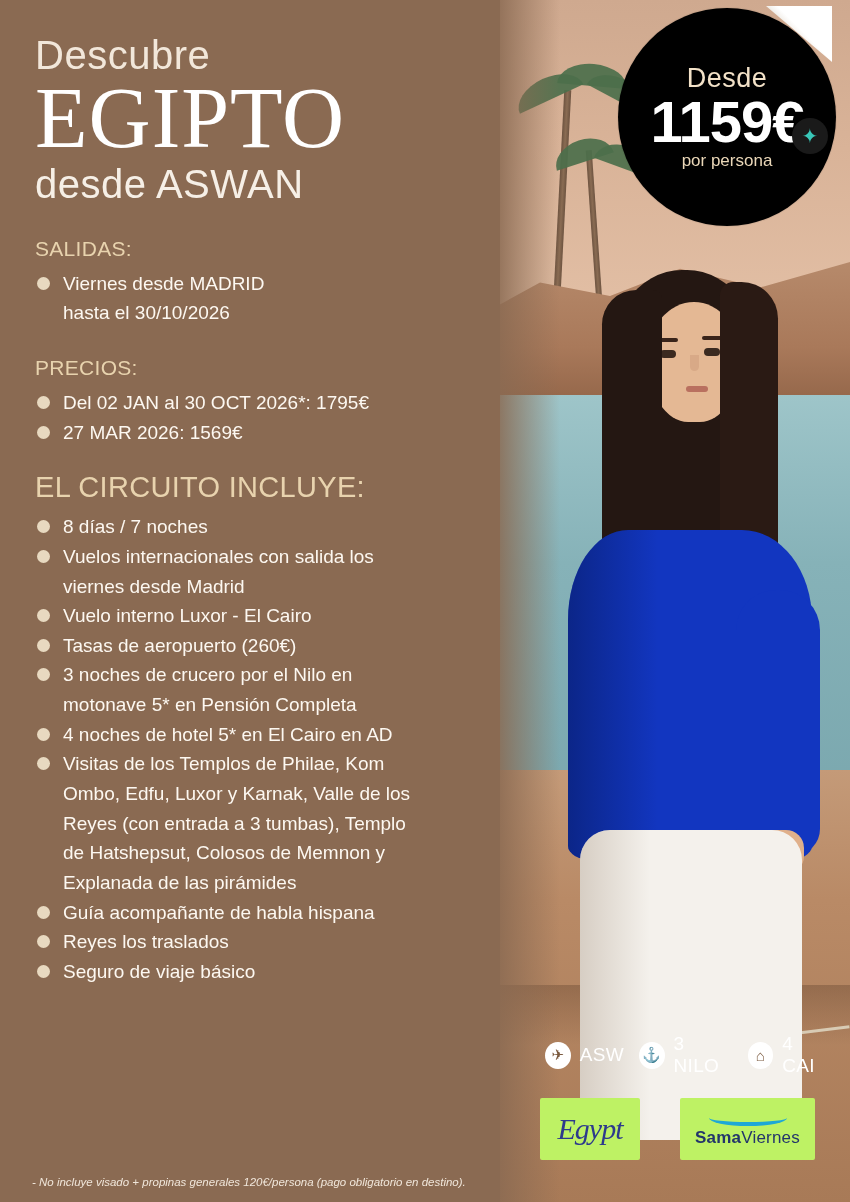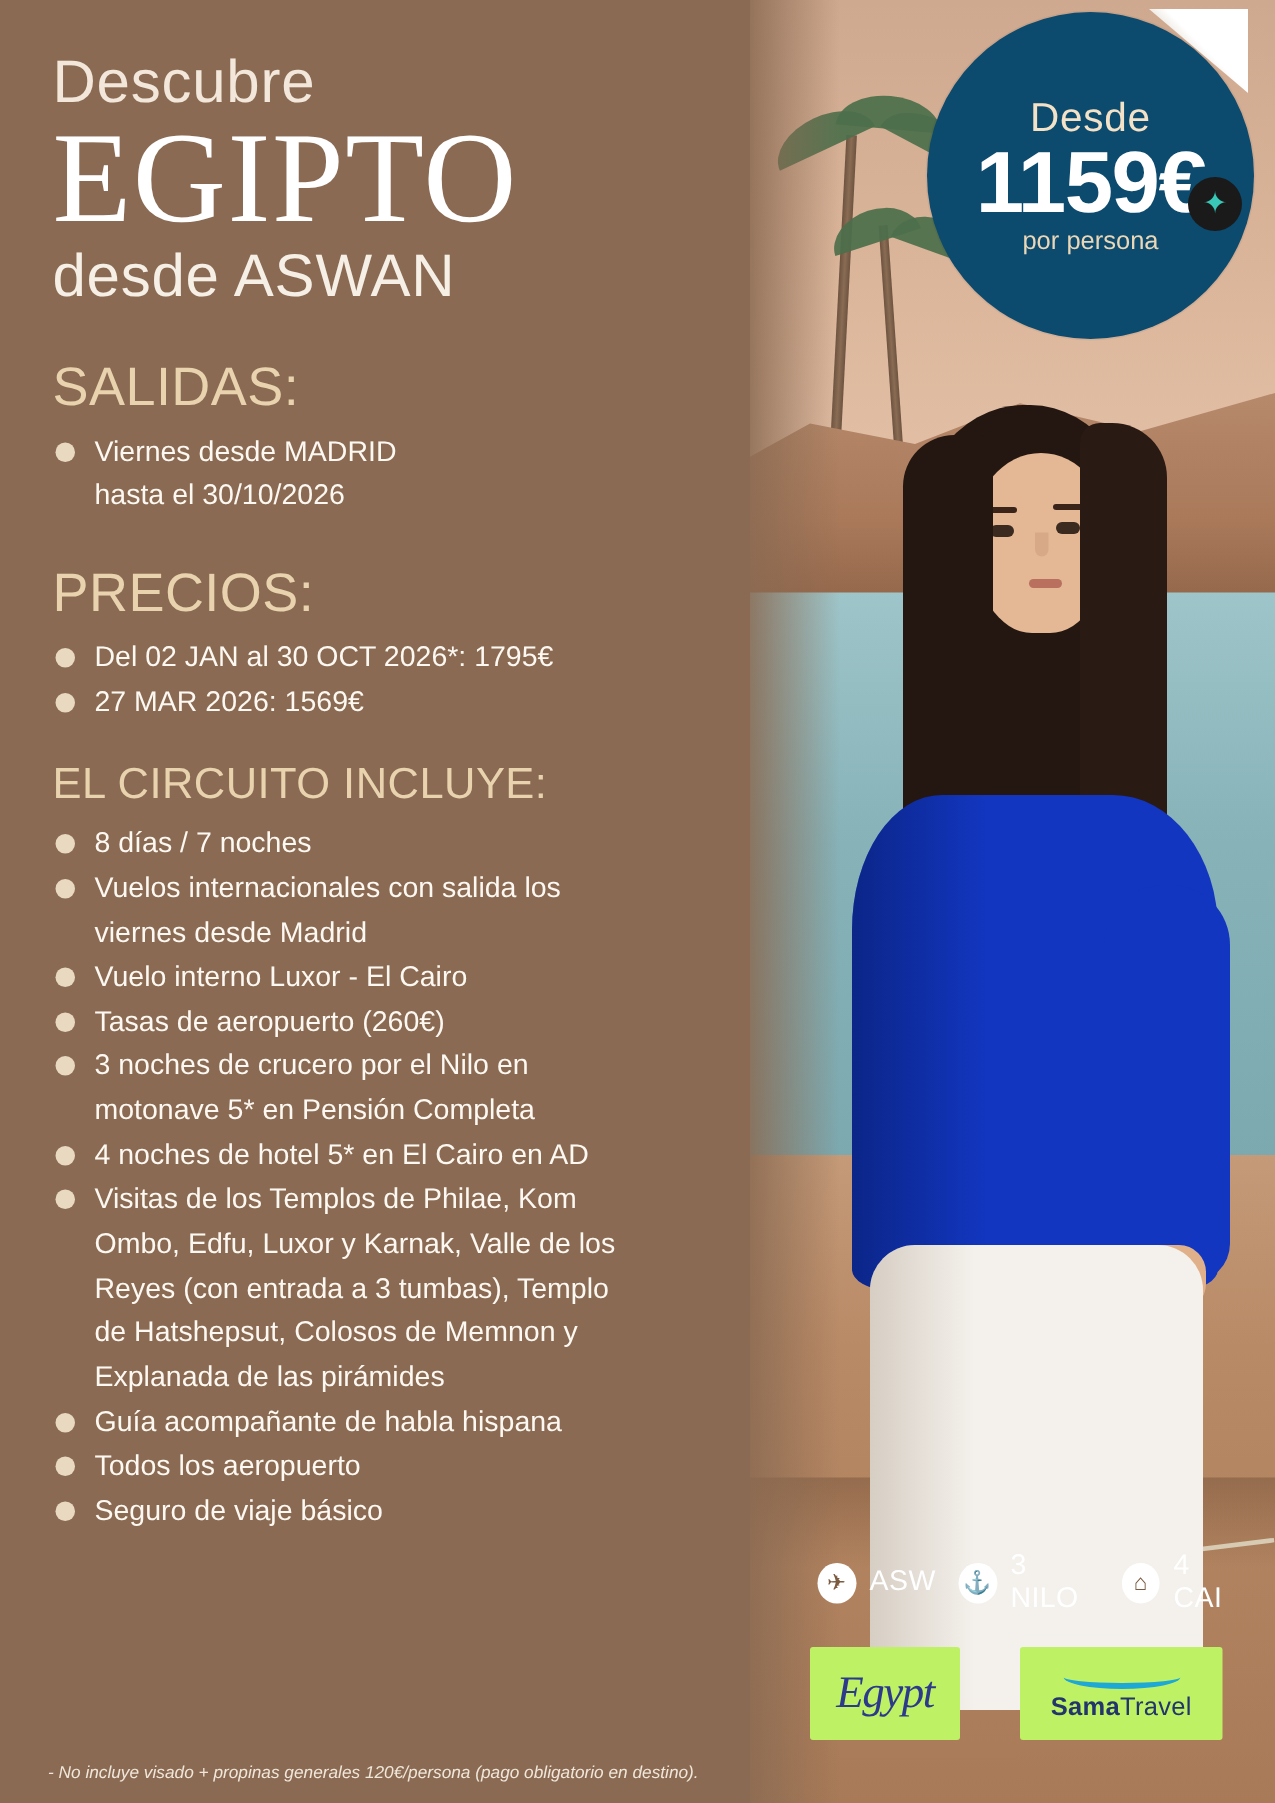--- a/index.html
+++ b/index.html
@@ -125,21 +125,21 @@
   }
   .t-egipto {
     font-family: "Liberation Serif", serif;
     font-size: 86px; color: #ffffff; line-height: .95; margin-top: 2px; letter-spacing: 1px;
   }
   .t-desde-aswan {
     font-size: 40px; color: #f6efe6; margin-top: 2px; letter-spacing: .5px;
   }
 
   .sec-title {
-    color: #e8d3ae; font-size: 36px; letter-spacing: .3px; margin-top: 30px; margin-bottom: 10px;
+    color: #e8d3ae; font-size: 21px; letter-spacing: .3px; margin-top: 30px; margin-bottom: 10px;
   }
   .sec-title.big { font-size: 29px; margin-top: 26px; }
 
   ul.list { list-style: none; margin: 0; padding: 0; }
   ul.list li {
     position: relative; padding-left: 28px; margin-bottom: 4px;
     color: #fdf8f1; font-size: 19px; line-height: 1.35;
   }
   ul.list li::before {
     content: ""; position: absolute; left: 2px; top: 6px;
@@ -151,21 +151,21 @@
   .price-list li { font-size: 19px; }
 
   .footnote {
     position: absolute; left: 32px; bottom: 14px; width: 470px;
     color: #f0e6da; font-size: 11.5px; font-style: italic;
   }
 
   
   .badge {
     position: absolute; right: 14px; top: 8px; width: 218px; height: 218px;
-    border-radius: 50%; background: #0c4a6e; color: #fff;
+    border-radius: 50%; background: #000000; color: #fff;
     display: flex; flex-direction: column; align-items: center; justify-content: center;
     box-shadow: 0 0 0 1px rgba(0,0,0,.05);
   }
   .badge .desde { font-size: 27px; color: #f3e2c8; letter-spacing: .5px; margin-bottom: -6px; }
   .badge .amount { font-size: 58px; font-weight: bold; color: #ffffff; letter-spacing: -1px; }
   .badge .pp { font-size: 17px; color: #ead7b8; margin-top: -4px; }
   .corner-fold {
     position: absolute; right: 18px; top: 6px; width: 66px; height: 56px;
     background: linear-gradient(225deg,#ffffff 45%, #e6e0d6 60%, #cfc7b9 100%);
     clip-path: polygon(100% 0, 0 0, 100% 100%);
@@ -284,37 +284,37 @@
     <li>Tasas de aeropuerto (260€)</li>
     <li>3 noches de crucero por el Nilo en</li>
     <li class="cont">motonave 5* en Pensión Completa</li>
     <li>4 noches de hotel 5* en El Cairo en AD</li>
     <li>Visitas de los Templos de Philae, Kom</li>
     <li class="cont">Ombo, Edfu, Luxor y Karnak, Valle de los</li>
     <li class="cont">Reyes (con entrada a 3 tumbas), Templo</li>
     <li class="cont">de Hatshepsut, Colosos de Memnon y</li>
     <li class="cont">Explanada de las pirámides</li>
     <li>Guía acompañante de habla hispana</li>
-    <li>Todos los aeropuerto</li>
+    <li>Reyes los traslados</li>
     <li>Seguro de viaje básico</li>
   </ul>
 </div>
 
 <div class="iconstrip">
   <div class="ic">✈</div>
   <div class="lbl">ASW</div>
   <div class="ic">⚓</div>
   <div class="lbl">3 NILO</div>
   <div class="ic">⌂</div>
   <div class="lbl">4 CAI</div>
 </div>
 
 <div class="logo logo-egypt">
   <span class="mark">Egypt</span>
 </div>
 <div class="logo logo-sama">
   <div class="swoosh"></div>
   <div class="name">
-    <b>Sama</b><span>Travel</span>
+    <b>Sama</b><span>Viernes</span>
   </div>
 </div>
 
 <div class="footnote">- No incluye visado + propinas generales 120€/persona (pago obligatorio en destino).</div>
 
 </body></html>

